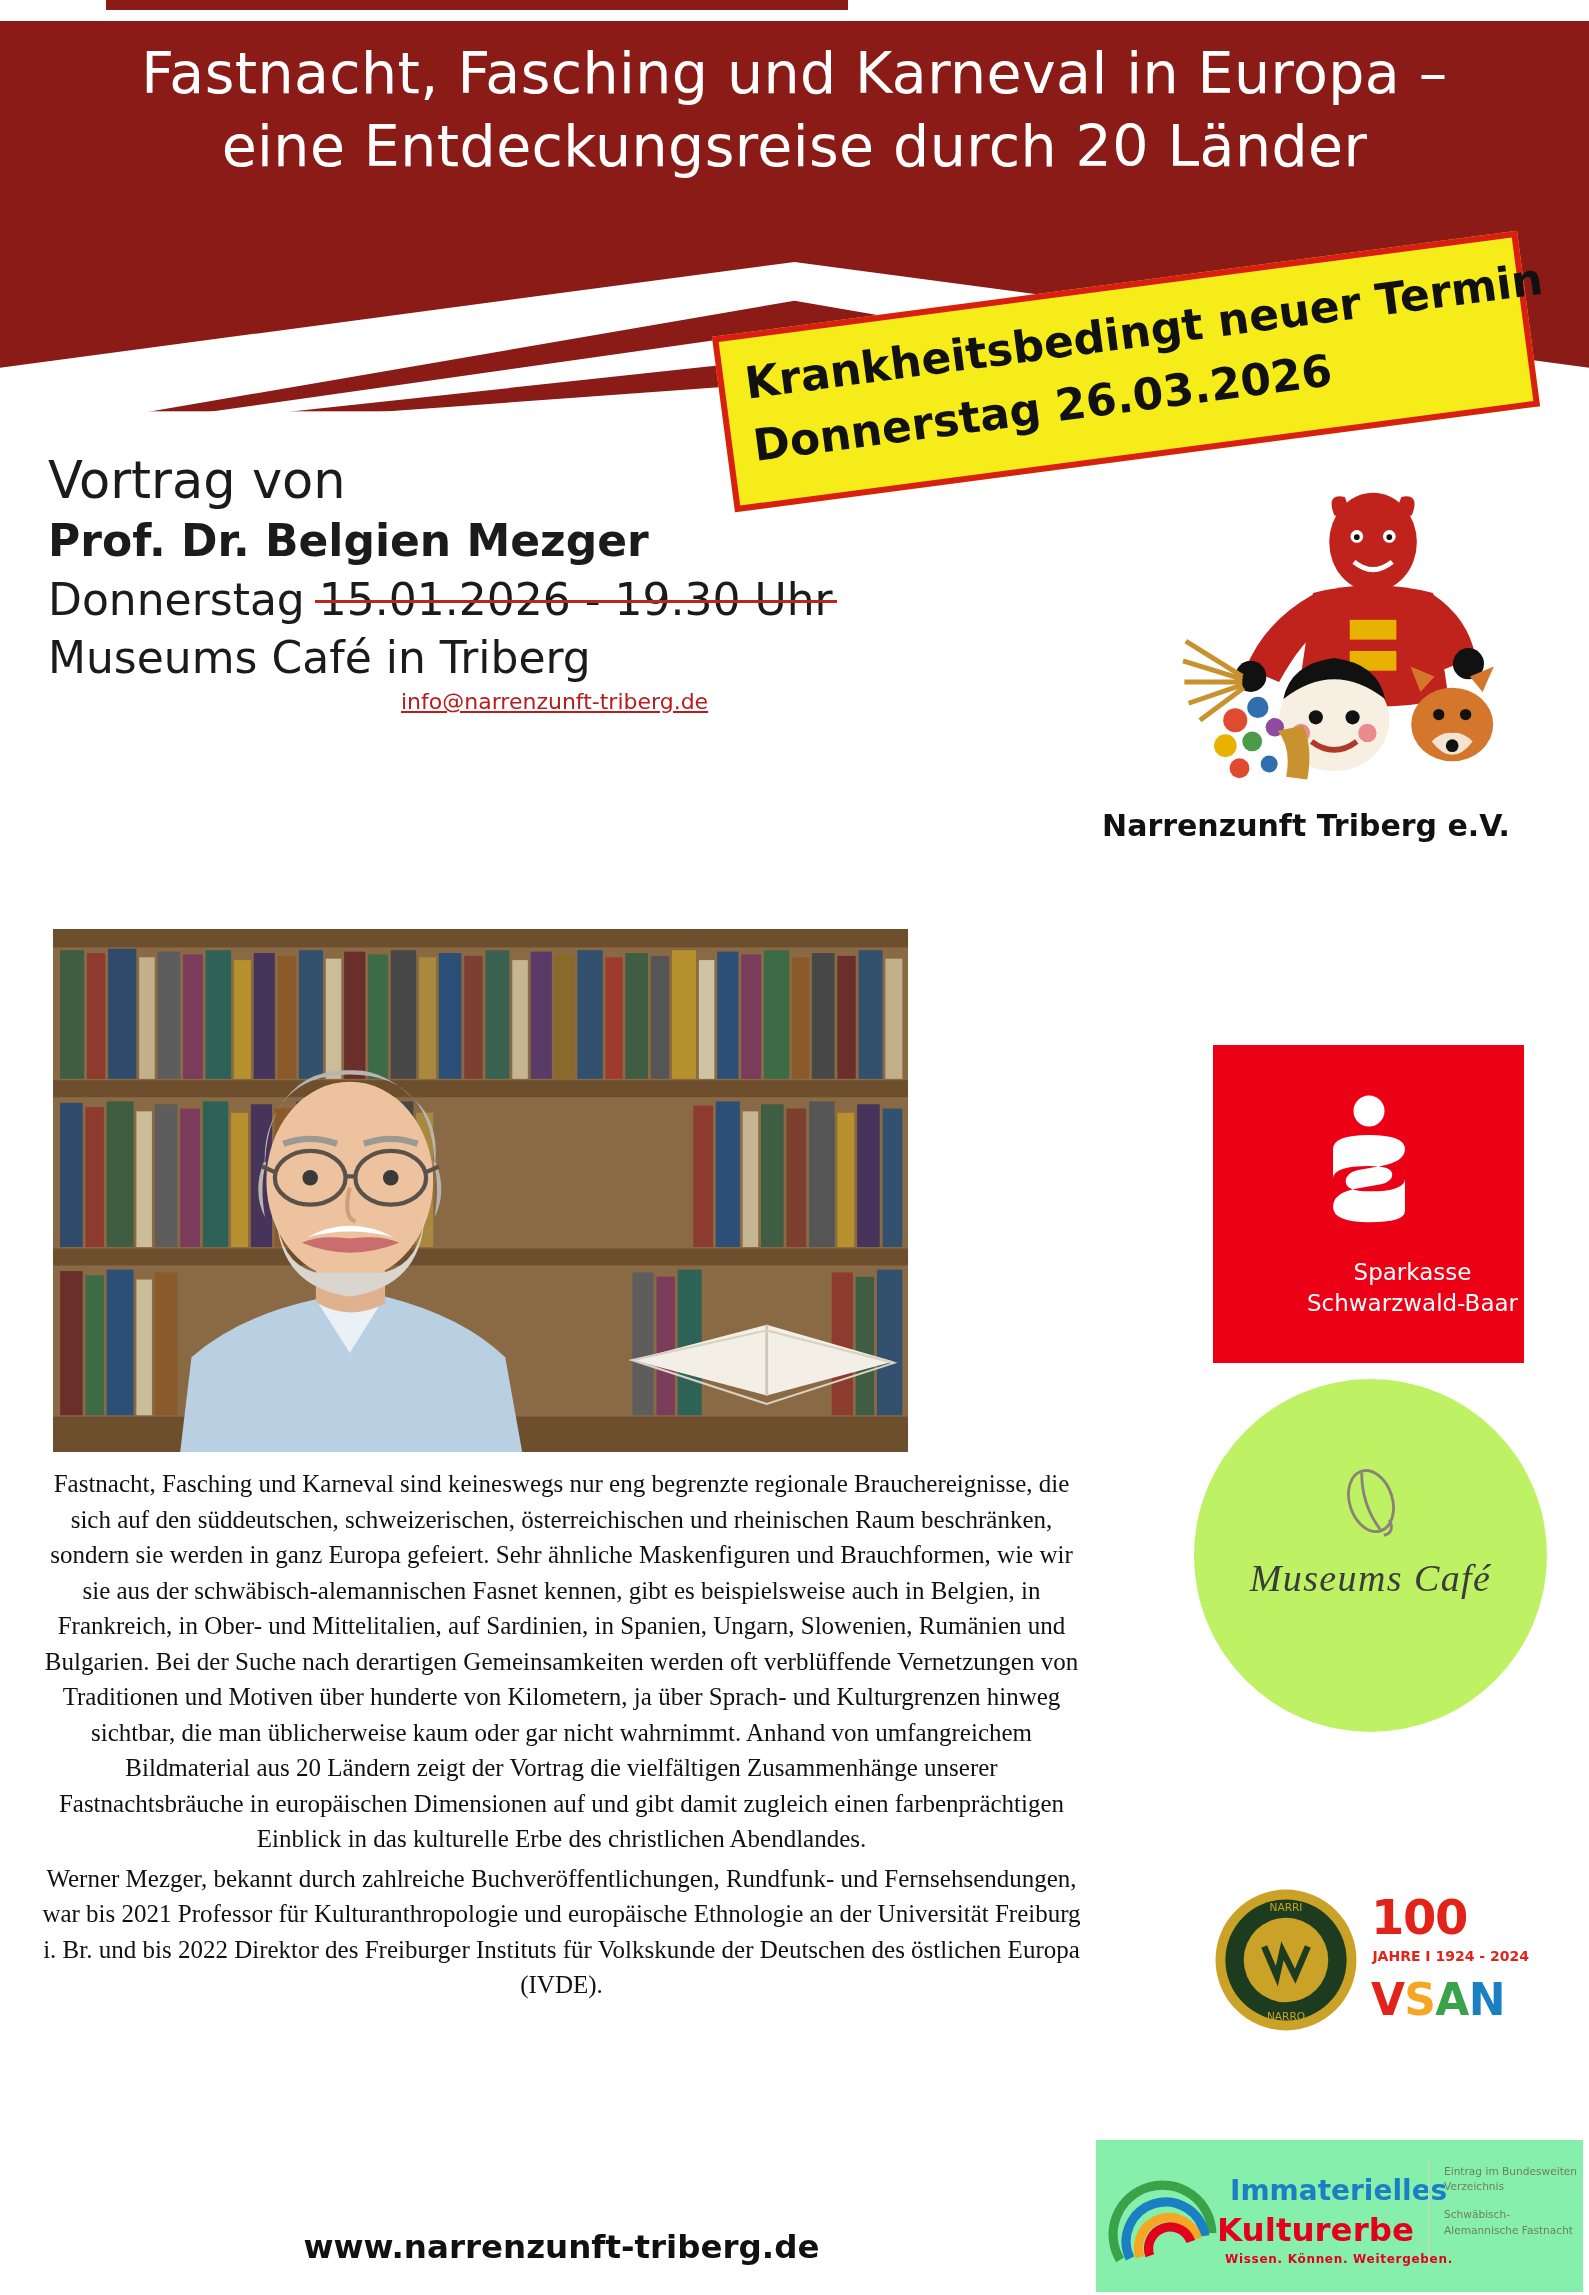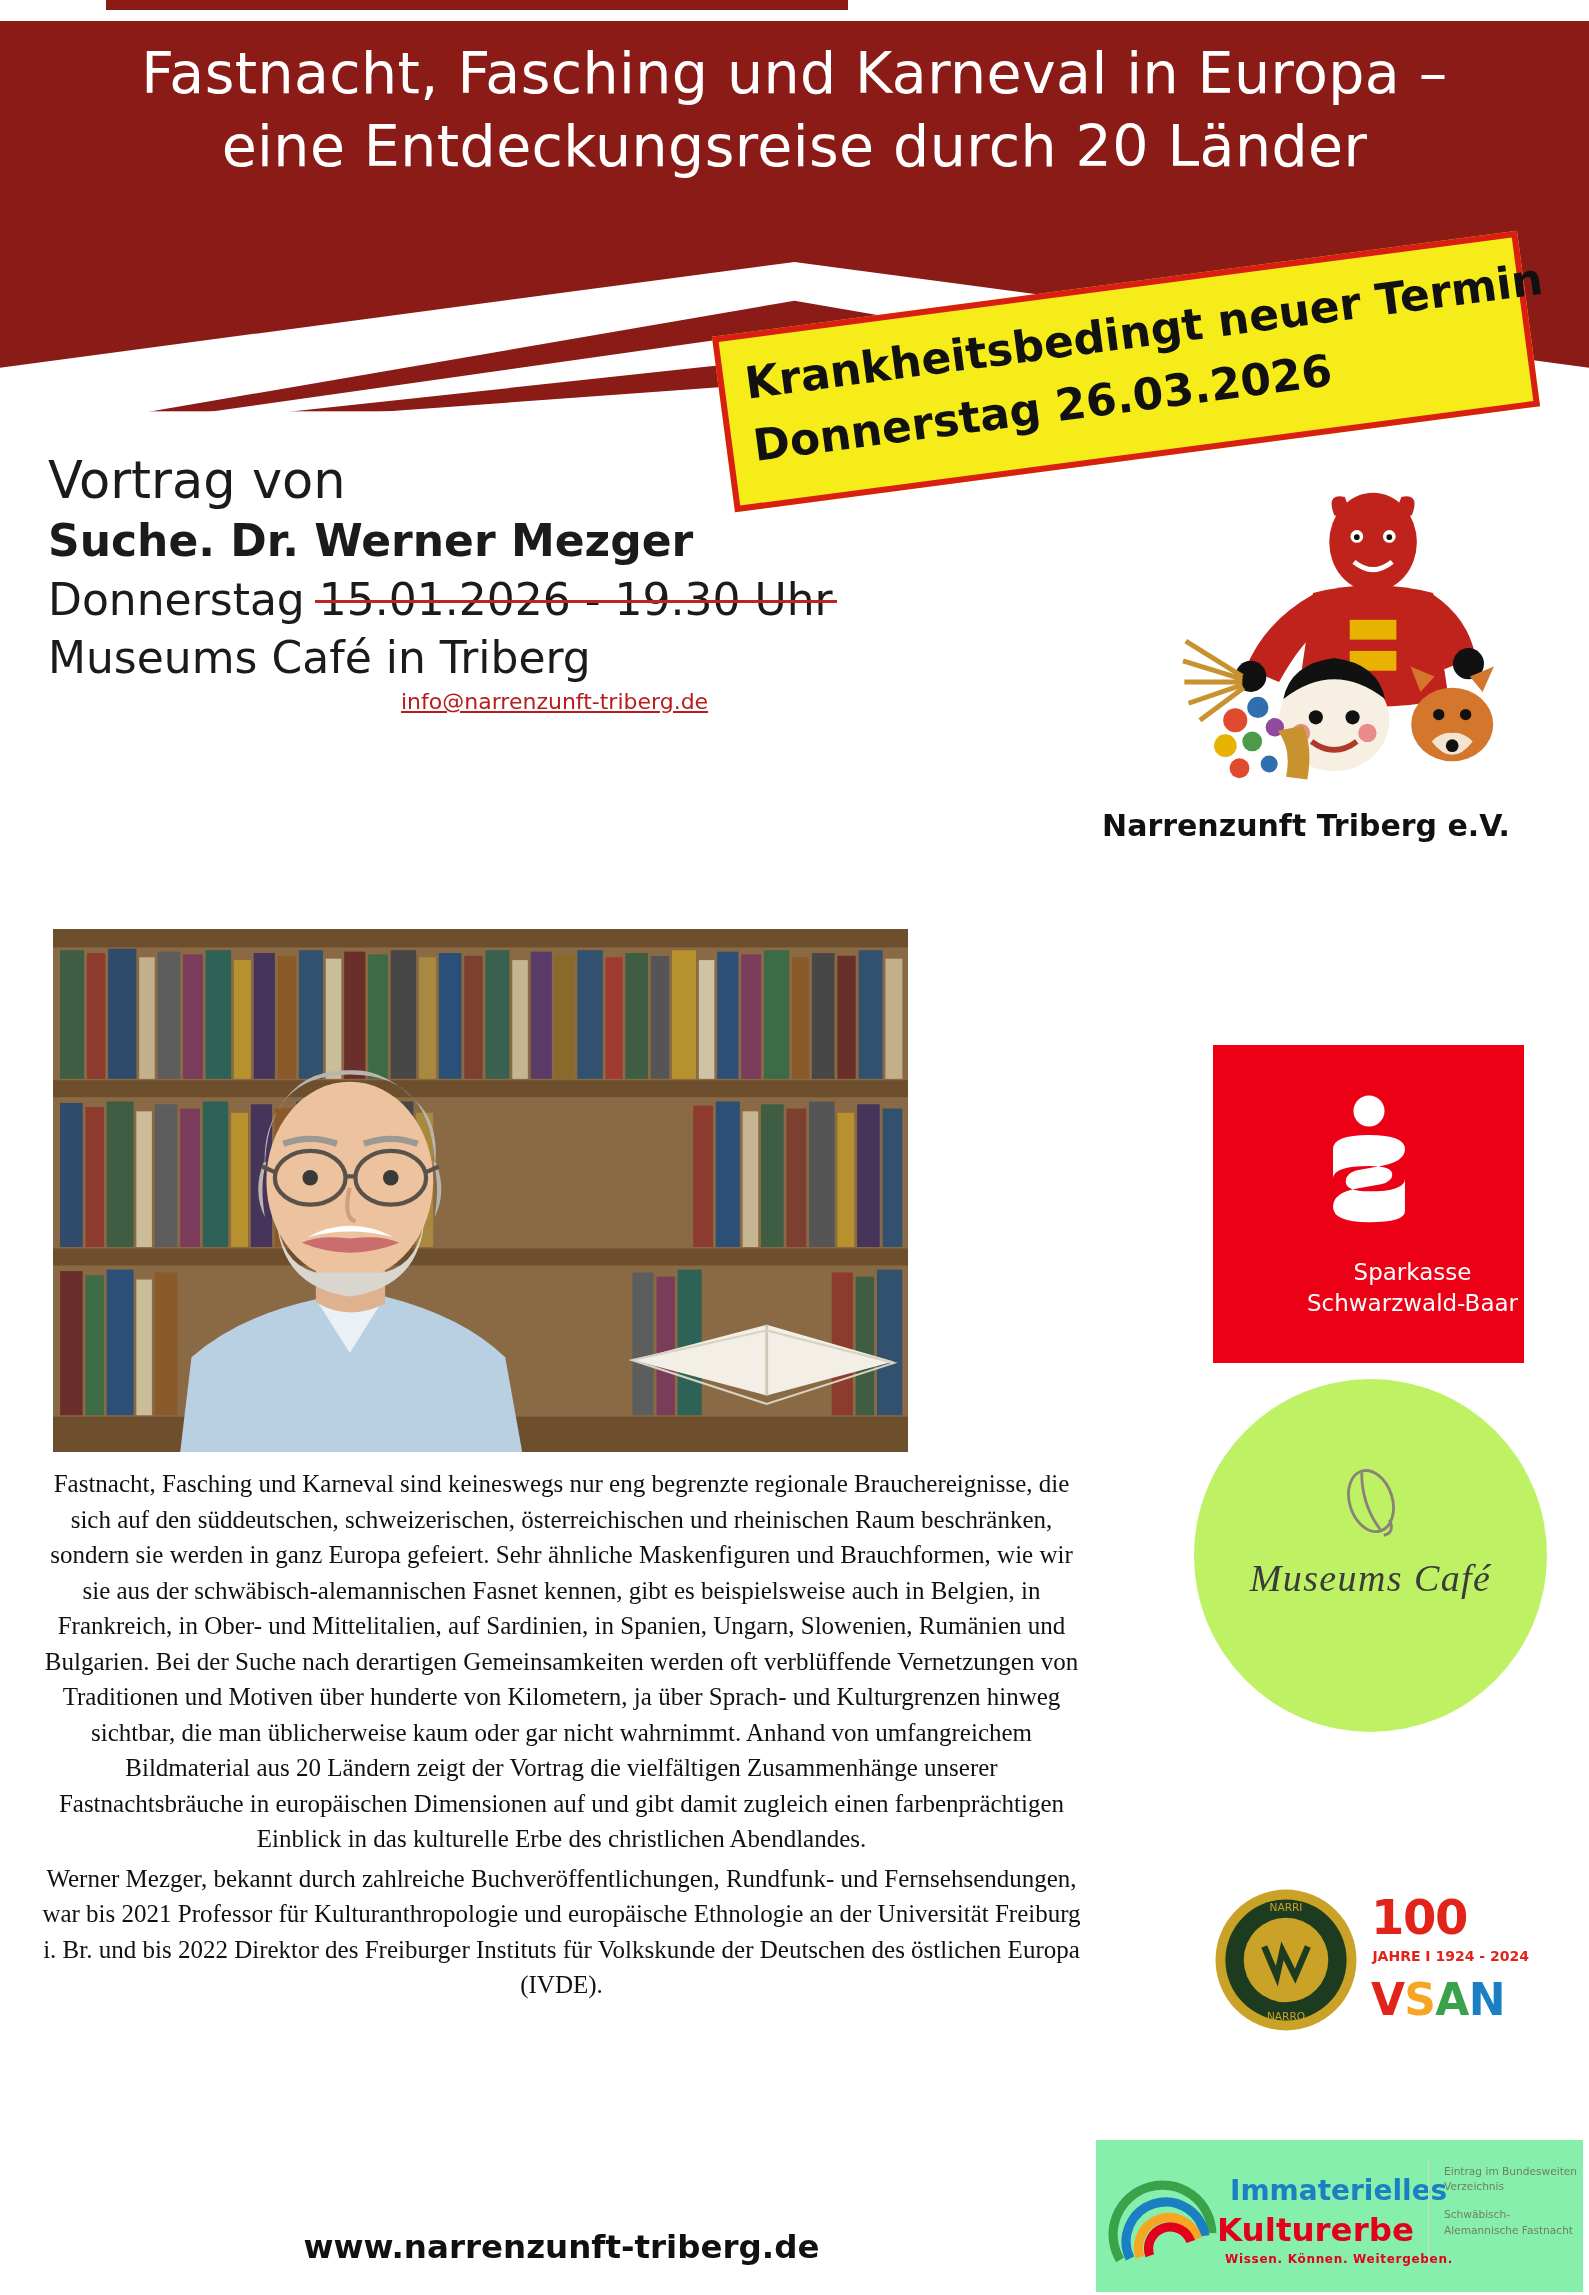--- a/index.html
+++ b/index.html
@@ -426,21 +426,21 @@
       <polygon points="175,230 1125,95 2075,230" fill="#ffffff"></polygon>
       <polygon points="250,230 1125,135 2000,230" fill="#8a1b16"></polygon>
       <rect x="0" y="212" width="2250" height="18" fill="#ffffff"></rect>
       <polygon points="300,230 1125,170 1950,230" fill="#ffffff"></polygon>
     </svg>
   </div>
 </div>
 
 <div class="lecture-block">
   <div class="line-vortrag">Vortrag von</div>
-  <div class="line-prof">Suche. Dr. Werner Mezger</div>
+  <div class="line-prof">Prof. Dr. Belgien Mezger</div>
   <div class="line-date">
     <span>Donnerstag </span><span class="strike">15.01.2026  -  19.30 Uhr</span>
   </div>
   <div class="line-venue">Museums Café in Triberg</div>
 
   <div class="price-email">info@narrenzunft-triberg.de</div>
 </div>
 
 <div class="stamp">
   <div class="stamp-line l1">Krankheitsbedingt neuer Termin</div>

